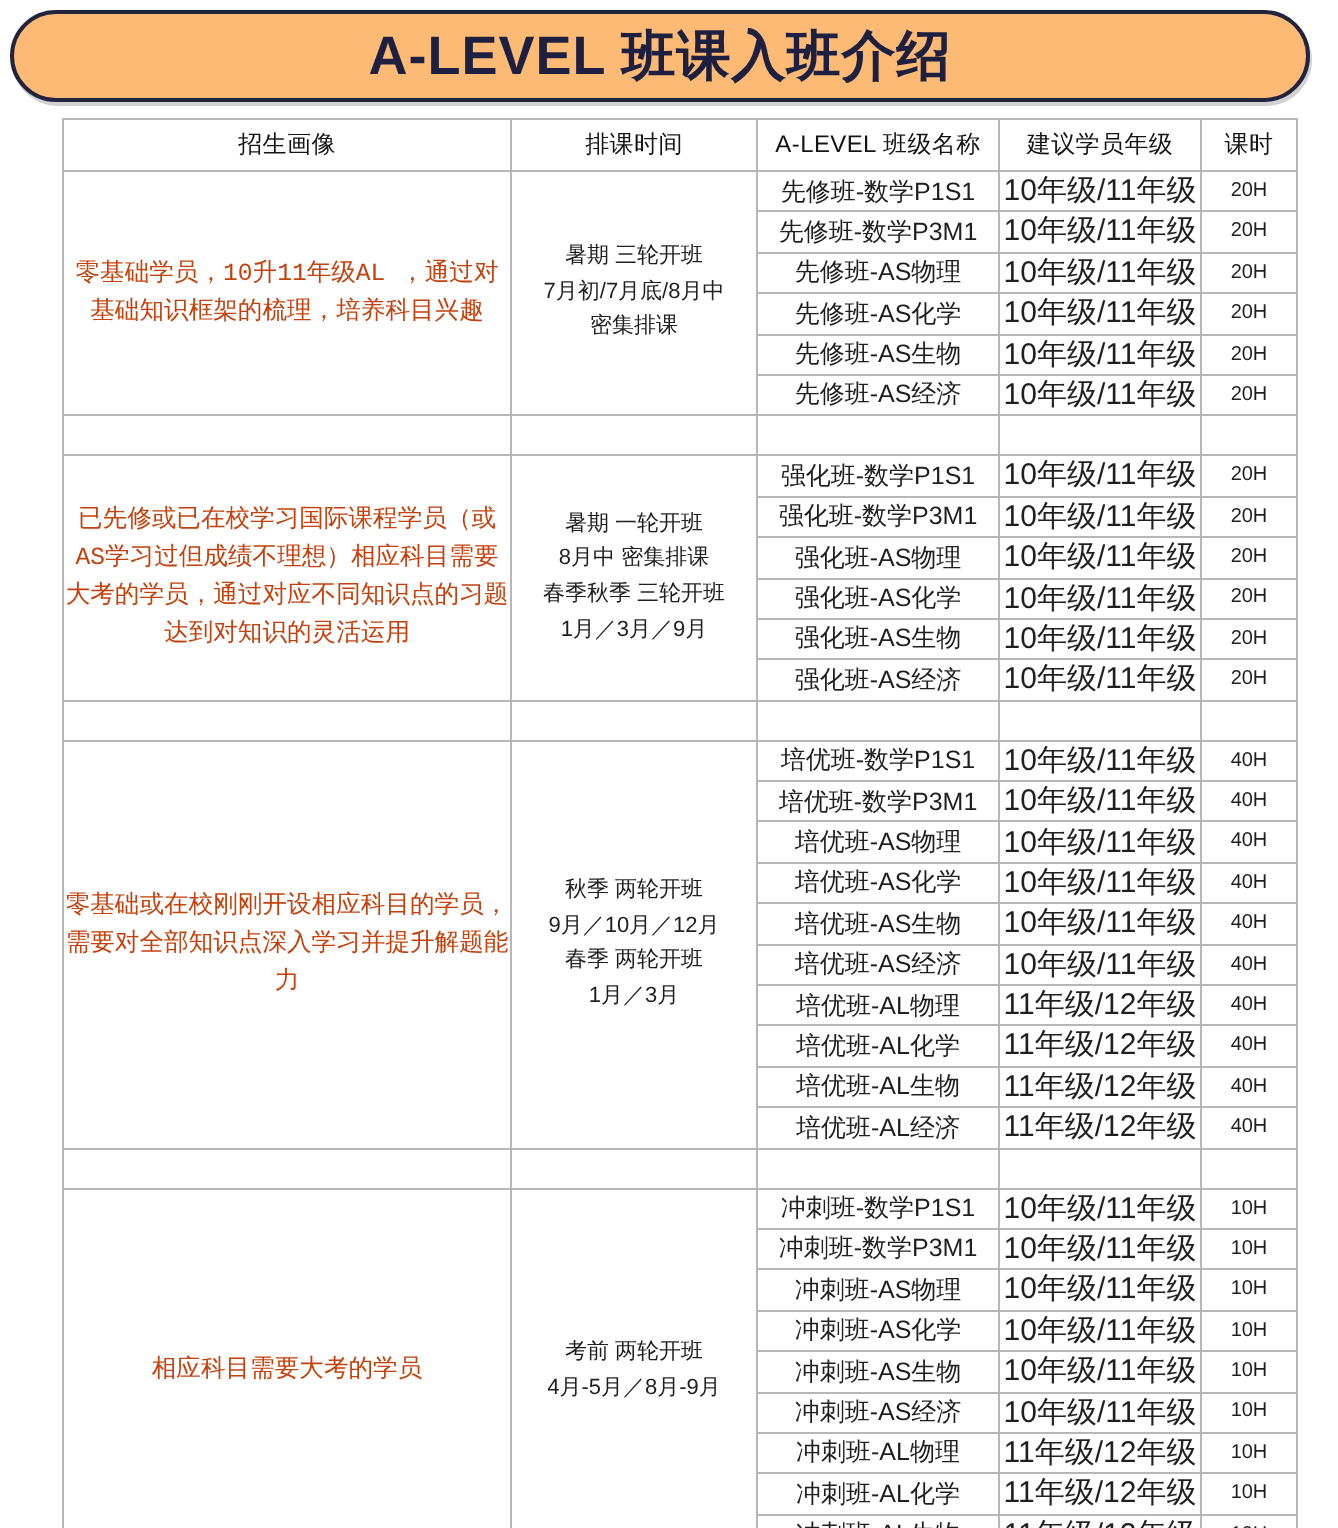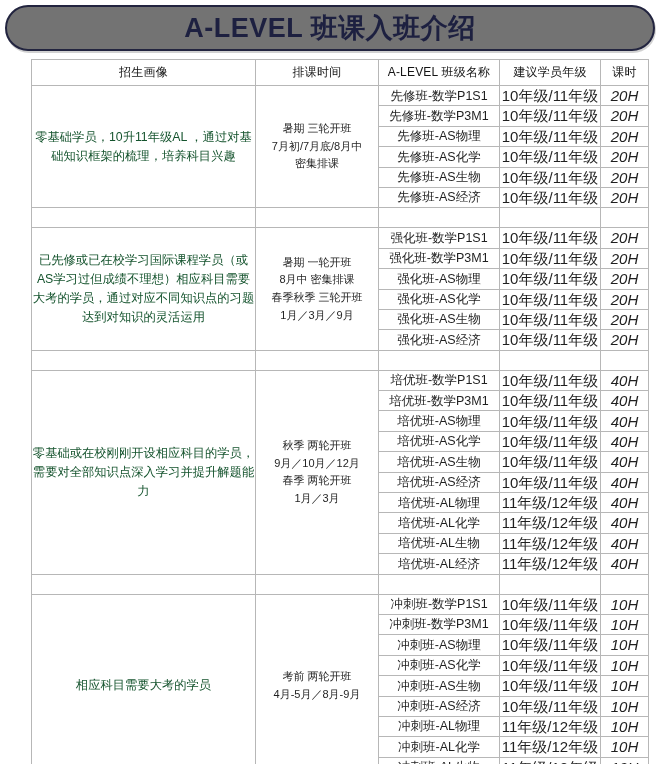--- a/index.html
+++ b/index.html
@@ -20,21 +20,21 @@
     position: absolute;
     left: 5px;
     top: 5px;
     width: 650px;
     height: 46px;
   }
   .title-pill {
     box-sizing: border-box;
     width: 100%;
     height: 100%;
-    background: #737373;
+    background: #fdba74;
     border: 2.5px solid #22243f;
     border-radius: 23px;
     display: flex;
     align-items: center;
     justify-content: center;
     box-shadow: 1px 2px 0 rgba(0,0,0,0.18);
   }
   .title-text {
     font-size: 27px;
     font-weight: bold;
@@ -84,31 +84,32 @@
   tbody td {
     height: 19.4px;
     font-size: 12.5px;
     color: #1f1f1f;
     line-height: 1.15;
   }
   td.desc {
     font-size: 12.3px;
     line-height: 1.55;
     padding: 2px 8px;
-    color: #14532d;
+    color: #c2410c;
+    font-family: Liberation Mono, monospace;
   }
   td.sched {
     font-size: 11px;
     line-height: 1.6;
     padding: 2px 4px;
     color: #1f1f1f;
   }
   td.cls   { font-size: 12.5px; margin-left: 22px; }
   td.grade { font-size: 15px; }
-  td.hours { font-size: 15px; font-style: italic; }
+  td.hours { font-size: 10px; }
 
   tr.spacer td {
     height: 19px;
     border-left: 1px solid #b7b7b7;
     border-right: 1px solid #b7b7b7;
     border-top: 1px solid #b7b7b7;
     border-bottom: 1px solid #b7b7b7;
     background: #ffffff;
   }
   tr.spacer td.sp-blank {

